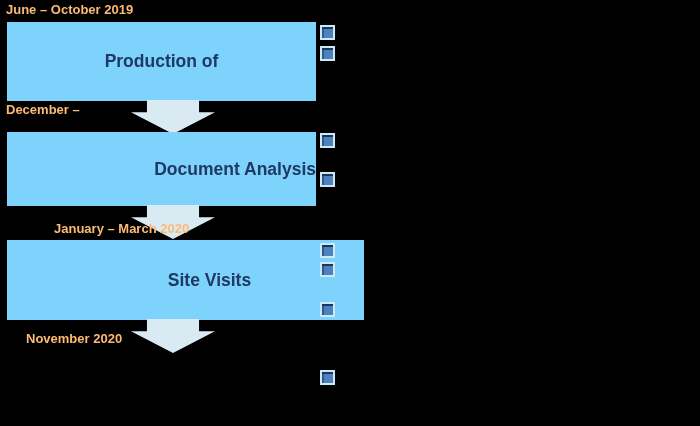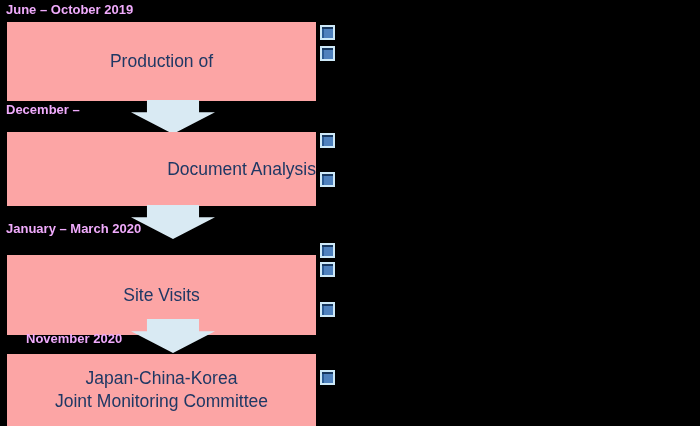--- a/index.html
+++ b/index.html
@@ -3,38 +3,38 @@
 <meta charset="utf-8">
 <style>
   html, body { margin:0; padding:0; background:#000; }
   .canvas {
     position:relative; width:700px; height:426px;
     background:#000000; overflow:hidden;
     font-family:"Liberation Sans", sans-serif;
   }
   .stage-box {
     position:absolute; left:7px; width:309px;
-    background:#fca5a5;
+    background:#7dd3fc;
     display:flex; flex-direction:column; align-items:center; justify-content:center;
-    text-align:center; color:#1f3864; font-weight:400;
+    text-align:center; color:#1f3864; font-weight:700;
     font-size:17.5px; line-height:1.3;
   }
   .box-1 { top:22px;  height:79px; }
   .box-2 { top:132px; height:74px;align-items:flex-end; }
-  .box-3 { top:255px; height:80px; }
+  .box-3 { top:240px; height:80px;padding-left:48px; }
   .box-4 { top:354px; height:72px; }
 
   .date-label {
     position:absolute; left:6px;
-    color:#f0abfc; font-weight:700; font-size:13px; line-height:15px;
+    color:#fdba74; font-weight:700; font-size:13px; line-height:15px;
     white-space:nowrap;
   }
   .date-1 { top:2px; }
   .date-2 { top:102px; }
-  .date-3 { top:221px; }
+  .date-3 { top:221px;margin-left:48px; }
   .date-4 { top:331px;margin-left:20px; }
   .date-label span { display:block; }
 
   .down-arrow {
     position:absolute; left:131px; width:84px; height:34px;
     background:#d9eaf3;
     clip-path: polygon(19% 0, 81% 0, 81% 36%, 100% 36%, 50% 100%, 0 36%, 19% 36%);
   }
   .arrow-1 { top:100px; }
   .arrow-2 { top:205px; }
@@ -86,19 +86,15 @@
   </div>
   <div class="bullet b3a"></div>
   <div class="bullet b3b"></div>
   <div class="bullet b3c"></div>
 
   <div class="down-arrow arrow-3"></div>
 
   <div class="date-label date-4">
     <span>November 2020</span>
   </div>
-  <div class="stage-box box-4">
-    <span>Japan-China-Korea</span>
-    <span>Joint Monitoring Committee</span>
-  </div>
   <div class="bullet b4a"></div>
 
 </div>
 
 </body></html>

